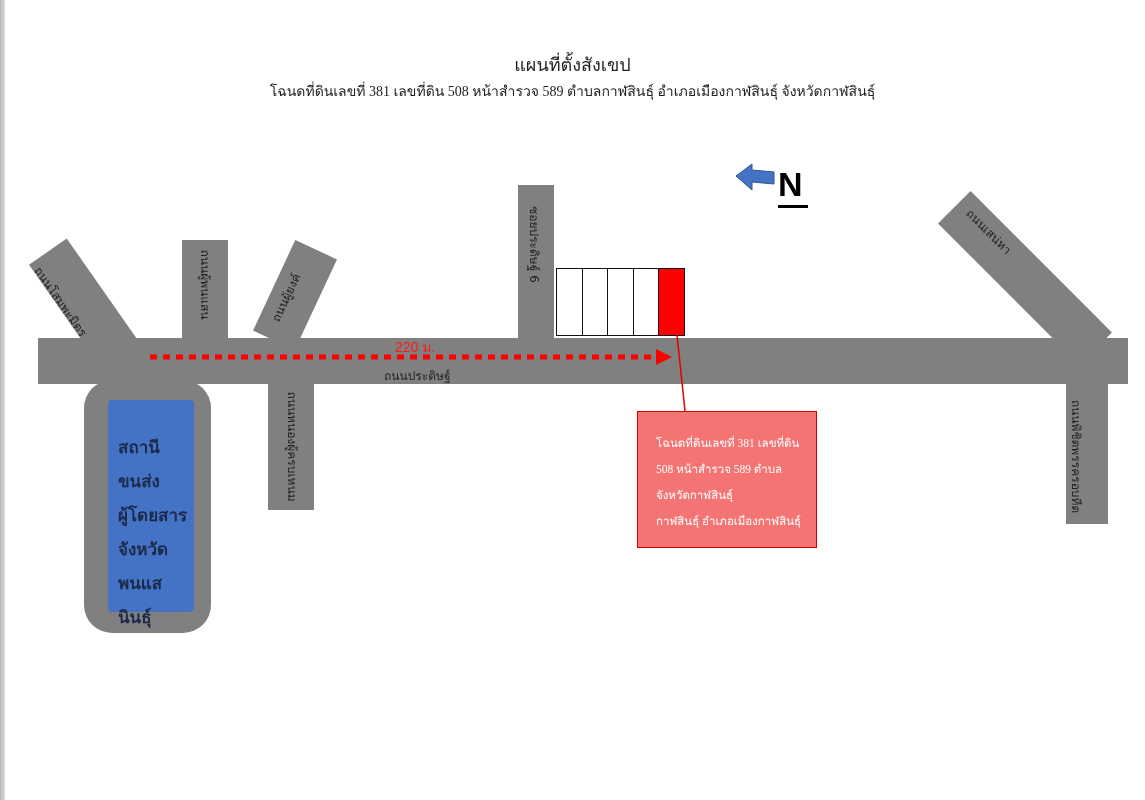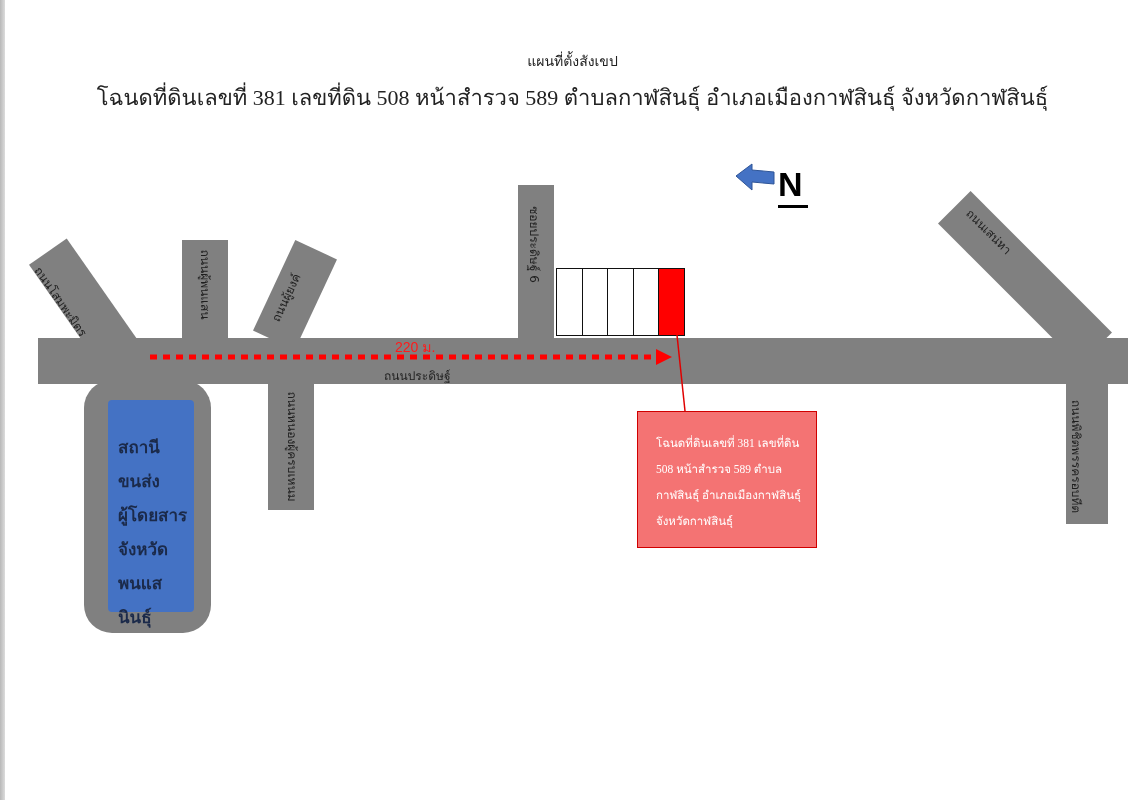--- a/index.html
+++ b/index.html
@@ -9,22 +9,22 @@
       font-family: "DejaVu Serif", "Liberation Serif", serif;
     }
     .left-edge {
       position: absolute; left: 0; top: 0; width: 5px; height: 800px;
       background: linear-gradient(to right, #b8b8b8, #dcdcdc);
     }
     .title {
       position: absolute; left: 0; width: 1145px; text-align: center;
       color: #222; font-family: "Liberation Serif", "DejaVu Serif", serif;
     }
-    .title.l1 { top: 50px; font-size: 14px; }
-    .title.l2 { top: 80px; font-size: 22px; }
+    .title.l1 { top: 50px; font-size: 18px; }
+    .title.l2 { top: 80px; font-size: 14px; }
     .road {
       position: absolute; background: #808080;
     }
     .road-label {
       position: absolute; color: #1f1f1f; font-size: 12px; white-space: nowrap;
       font-family: "DejaVu Sans", "Liberation Sans", sans-serif;
       transform-origin: center center;
     }
     .lot-row {
       position: absolute; left: 556px; top: 268px; width: 127px; height: 66px;
@@ -120,15 +120,15 @@
   <div>สถานี</div>
   <div>ขนส่ง</div>
   <div>ผู้โดยสาร</div>
   <div>จังหวัด</div>
   <div>พนแสนินธุ์</div>
 </div>
 
 <div class="callout">
   <div>โฉนดที่ดินเลขที่ 381 เลขที่ดิน</div>
   <div>508 หน้าสำรวจ 589 ตำบล</div>
+  <div>จังหวัดกาฬสินธุ์</div>
   <div>กาฬสินธุ์ อำเภอเมืองกาฬสินธุ์</div>
-  <div>จังหวัดกาฬสินธุ์</div>
 </div>
 
 </body></html>

